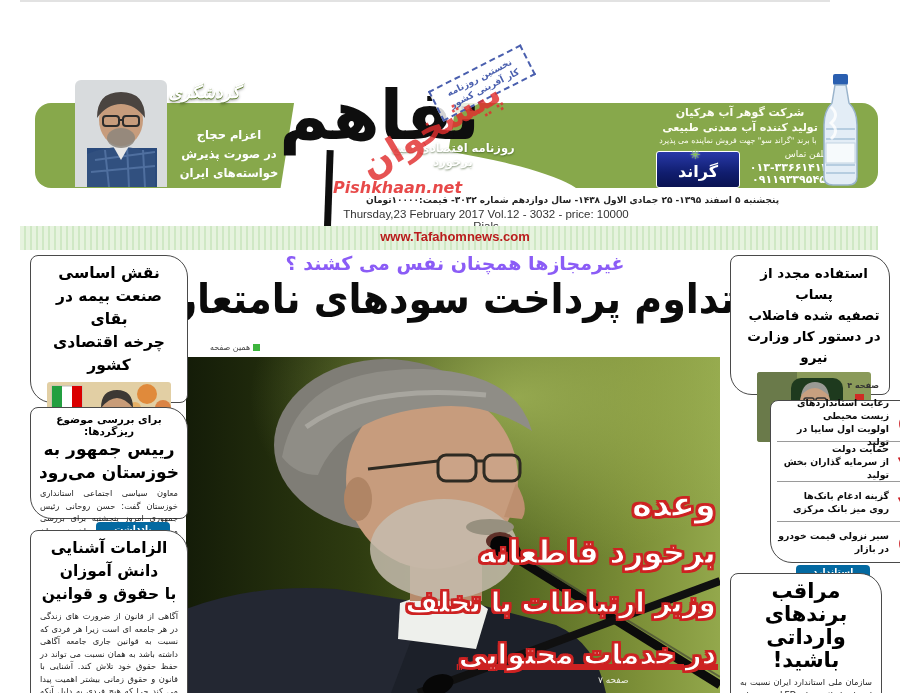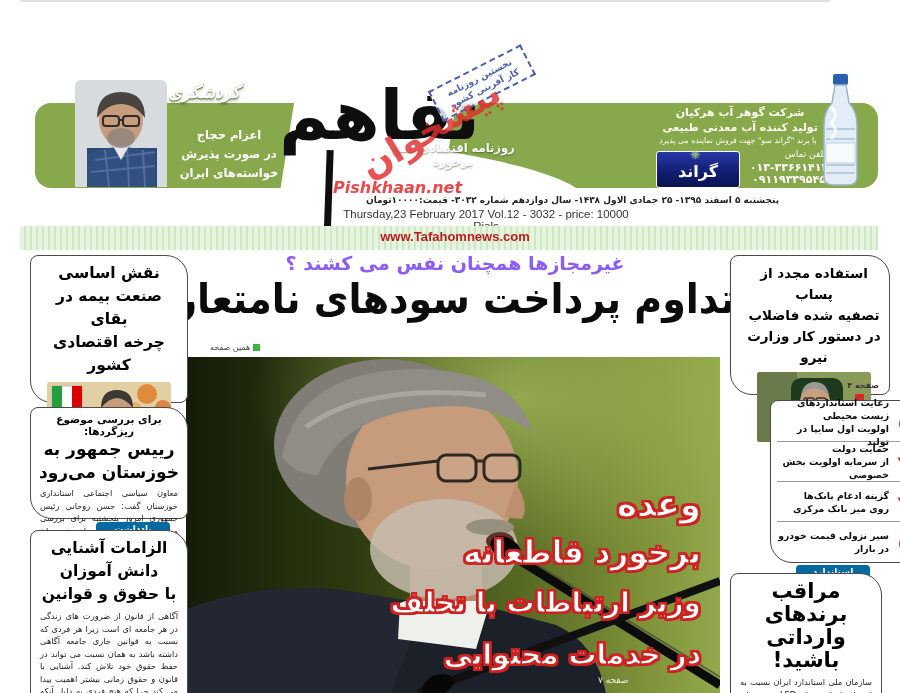--- a/index.html
+++ b/index.html
@@ -51,28 +51,28 @@
   #site-url{left:355px;top:229px;width:200px;font-size:13px;font-weight:bold;color:#b91c1c;
             text-align:center;font-family:"Liberation Sans",sans-serif;}
   
   #lead-kicker{left:255px;top:252px;width:400px;font-size:19px;font-weight:bold;color:#8b5cf6;text-align:center;}
   #lead-headline{left:175px;top:277px;width:560px;font-size:38px;font-weight:bold;color:#0b0b0b;
                  text-align:center;white-space:nowrap;transform:scaleY(1.08);}
   #lead-tag{left:210px;top:343px;font-size:8px;color:#444;display:flex;align-items:center;gap:3px;}
   #lead-tag .sq{width:7px;height:7px;background:#3db53d;display:inline-block;}
   
   #main-photo{left:186px;top:357px;width:534px;height:336px;overflow:hidden;}
-  .ph-line{position:absolute;right:199px;text-align:right;color:#fff;font-weight:bold;
+  .ph-line{position:absolute;right:184px;text-align:right;color:#fff;font-weight:bold;
            -webkit-text-stroke:1.2px #cd2222;
            text-shadow:-2px -2px 0 #cd2222,2px -2px 0 #cd2222,-2px 2px 0 #cd2222,2px 2px 0 #cd2222,
                        0 -2px 0 #cd2222,0 2px 0 #cd2222,-2px 0 0 #cd2222,2px 0 0 #cd2222;}
   #phl1{top:484px;font-size:34px;}
   #phl2{top:534px;font-size:31px;}
   #phl3{top:586px;font-size:28px;}
-  #phl4{top:638px;font-size:28px;}
+  #phl4{top:638px;font-size:28px;text-decoration:underline;}
   #ph-page{left:598px;top:675px;font-size:9px;color:#f0f0e8;}
   
   .sbox{border:1.4px solid #4a4a4a;border-radius:8px 22px 8px 22px;background:#fff;}
   .sbox h3{margin:6px 4px 2px;font-size:15.5px;font-weight:bold;color:#000;text-align:center;line-height:23px;}
   .tab{position:absolute;background:#0369a1;color:#fff;font-size:9px;font-weight:bold;
        text-align:center;line-height:14px;border-radius:4px 4px 0 0;}
   .body-txt{font-size:8.3px;line-height:12.5px;color:#1c1c1c;text-align:justify;padding:2px 9px 0;}
   .pg-foot{font-size:9.5px;font-weight:bold;color:#111;padding:3px 10px 0;}
   .cap{position:absolute;font-size:8px;font-weight:bold;}
   
@@ -311,21 +311,21 @@
     <div class="brief">
       <div class="brief-text">
         <div>رعایت استانداردهای زیست محیطی</div>
         <div>اولویت اول سایپا در تولید</div>
       </div>
       <div class="brief-num">۵</div>
     </div>
     <div class="brief">
       <div class="brief-text">
         <div>حمایت دولت</div>
-        <div>از سرمایه اولویت بخش خصوصی</div>
+        <div>از سرمایه گذاران بخش تولید</div>
       </div>
       <div class="brief-num">۲</div>
     </div>
     <div class="brief">
       <div class="brief-text">
         <div>گزینه ادغام بانک‌ها</div>
         <div>روی میز بانک مرکزی</div>
       </div>
       <div class="brief-num">۳</div>
     </div>

